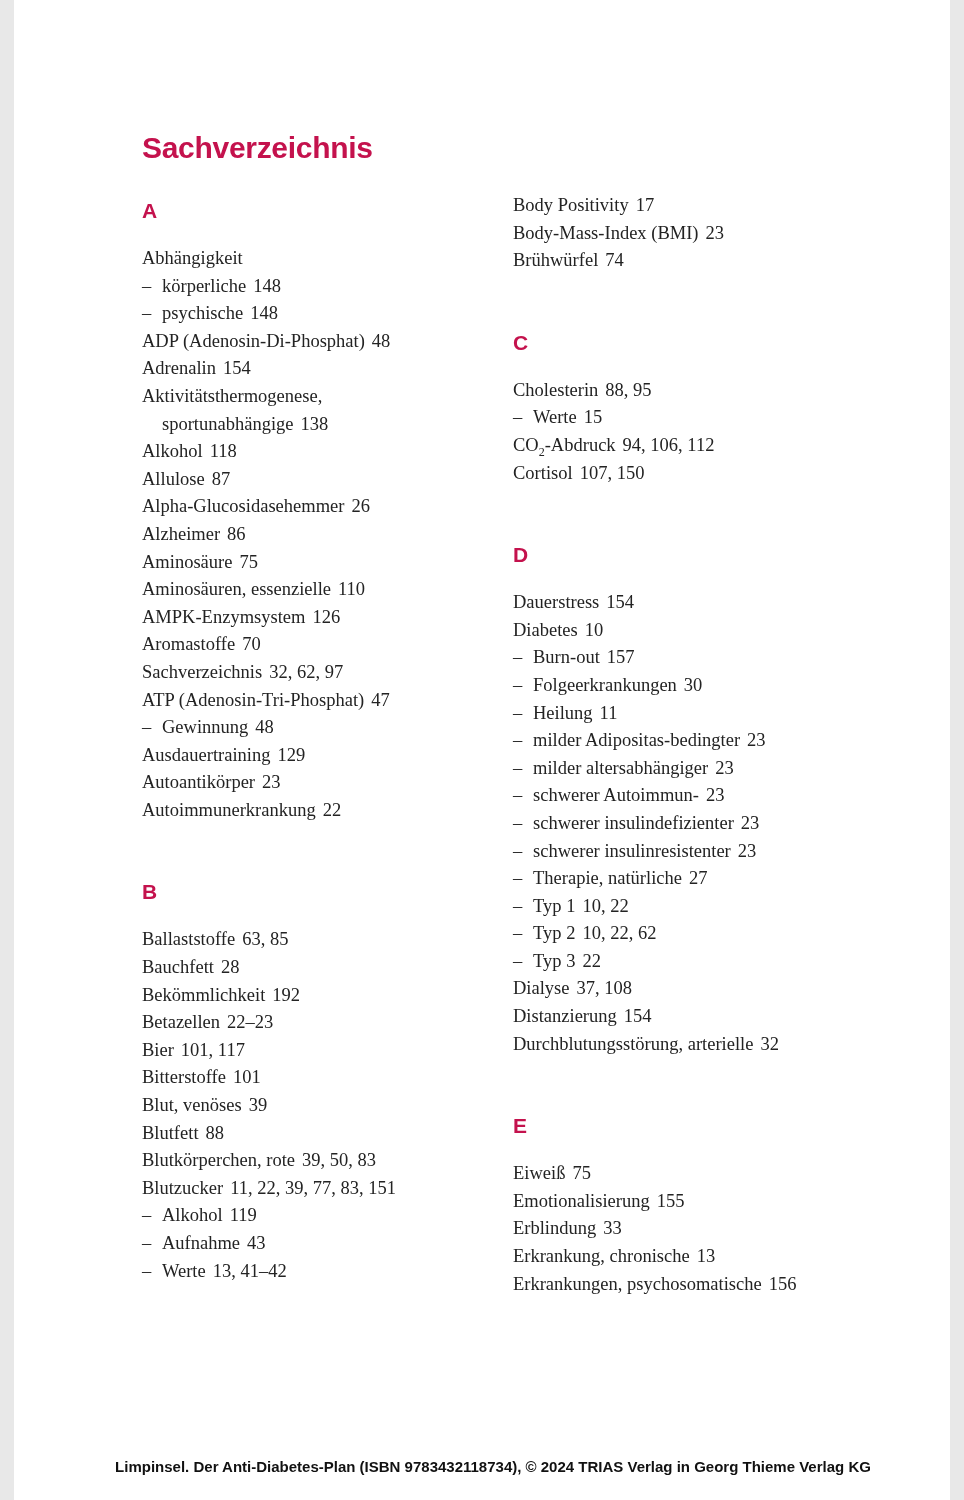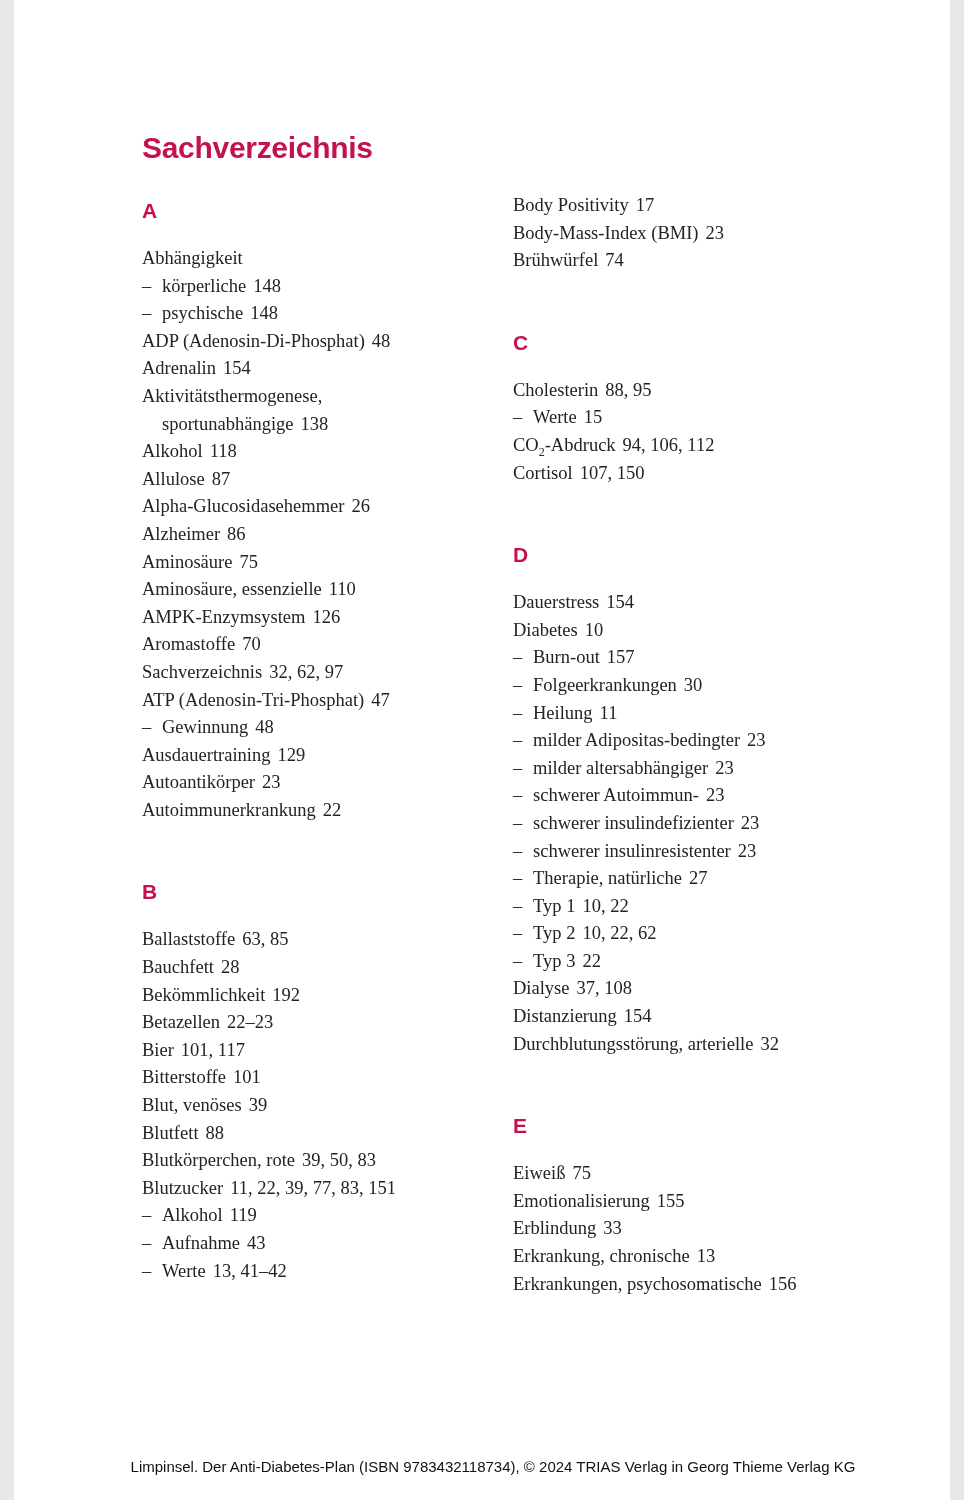--- a/index.html
+++ b/index.html
@@ -57,20 +57,21 @@
   .footer {
     position: absolute;
     left: 0;
     right: 0;
     top: 1458px;
     text-align: center;
     font-family: "Liberation Sans", sans-serif;
     font-size: 15px;
     color: #111111;
     padding-left: 22px;
+    font-weight: bold;
   }
 </style>
 </head>
 <body>
 
 <div class="page">
   <h1 class="page-title">Sachverzeichnis</h1>
   <div class="col col-left">
       <div class="section">
         <div class="letter">A</div>
@@ -78,21 +79,21 @@
         <div class="entry dash-entry"><span class="dash">–</span><span class="term">körperliche</span><span class="pages">148</span></div>
         <div class="entry dash-entry"><span class="dash">–</span><span class="term">psychische</span><span class="pages">148</span></div>
         <div class="entry"><span class="term">ADP (Adenosin-Di-Phosphat)</span><span class="pages">48</span></div>
         <div class="entry"><span class="term">Adrenalin</span><span class="pages">154</span></div>
         <div class="entry"><span class="term">Aktivitätsthermogenese,</span><br><span class="cont">sportunabhängige</span><span class="pages">138</span></div>
         <div class="entry"><span class="term">Alkohol</span><span class="pages">118</span></div>
         <div class="entry"><span class="term">Allulose</span><span class="pages">87</span></div>
         <div class="entry"><span class="term">Alpha-Glucosidasehemmer</span><span class="pages">26</span></div>
         <div class="entry"><span class="term">Alzheimer</span><span class="pages">86</span></div>
         <div class="entry"><span class="term">Aminosäure</span><span class="pages">75</span></div>
-        <div class="entry"><span class="term">Aminosäure, essenzielle</span><span class="pages">110</span></div>
+        <div class="entry"><span class="term">Aminosäuren, essenzielle</span><span class="pages">110</span></div>
         <div class="entry"><span class="term">AMPK-Enzymsystem</span><span class="pages">126</span></div>
         <div class="entry"><span class="term">Aromastoffe</span><span class="pages">70</span></div>
         <div class="entry"><span class="term">Sachverzeichnis</span><span class="pages">32, 62, 97</span></div>
         <div class="entry"><span class="term">ATP (Adenosin-Tri-Phosphat)</span><span class="pages">47</span></div>
         <div class="entry dash-entry"><span class="dash">–</span><span class="term">Gewinnung</span><span class="pages">48</span></div>
         <div class="entry"><span class="term">Ausdauertraining</span><span class="pages">129</span></div>
         <div class="entry"><span class="term">Autoantikörper</span><span class="pages">23</span></div>
         <div class="entry"><span class="term">Autoimmunerkrankung</span><span class="pages">22</span></div>
       </div>
       <div class="section">

